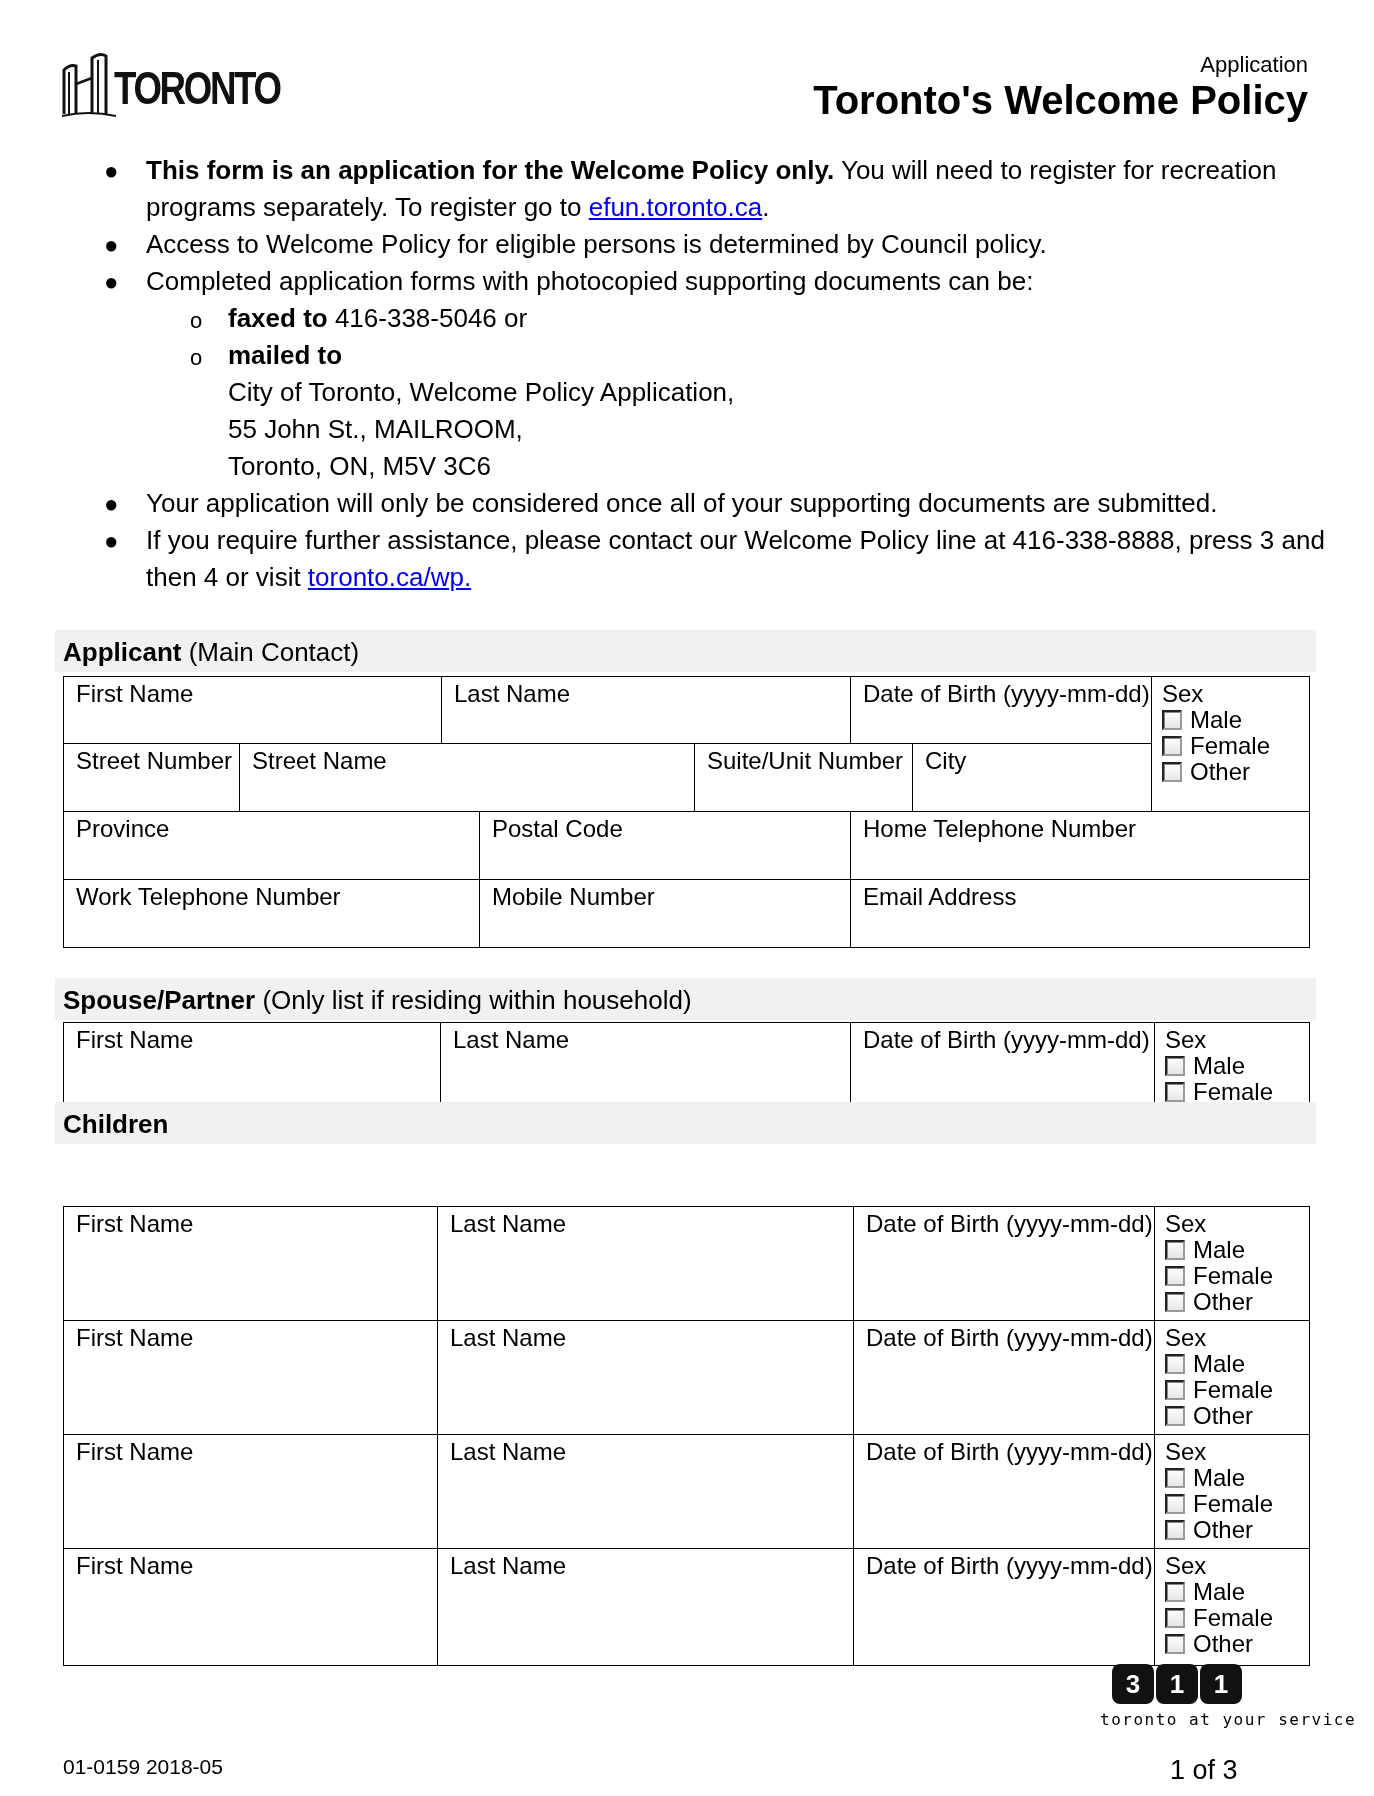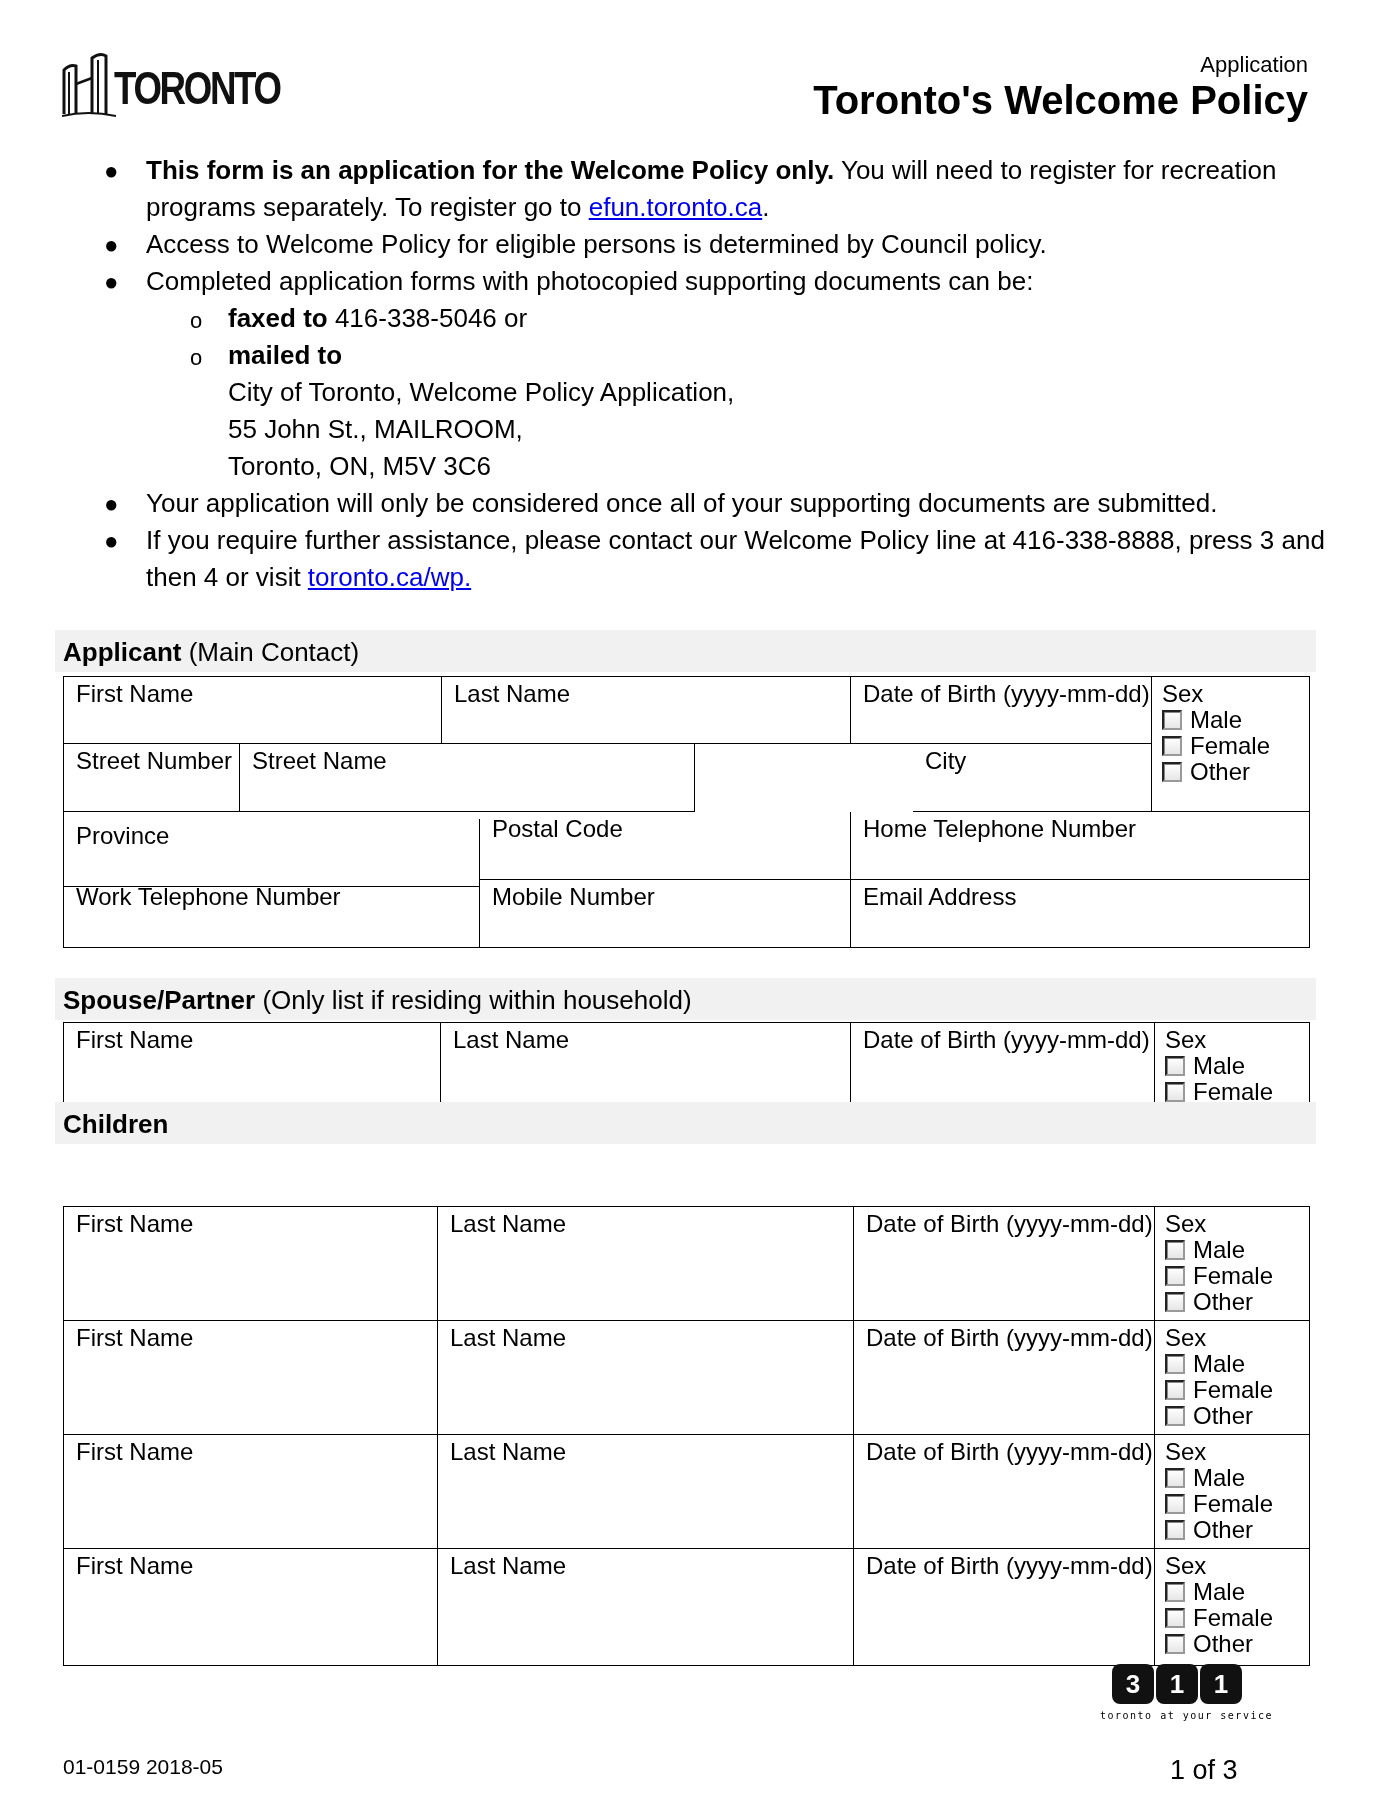--- a/index.html
+++ b/index.html
@@ -39,21 +39,21 @@
   .sex-label { display: block; }
   .cb-row { display: flex; align-items: center; height: 26px; }
   .cb { width: 20px; height: 20px; border: 2px solid #222; border-right-color: #999; border-bottom-color: #999; background: linear-gradient(#fff, #e6e6e6); margin-right: 8px; box-shadow: inset 1px 1px 0 #888; }
 
   
   .footer-left { left: 63px; top: 1755px; font-size: 21px; }
   .footer-right { left: 1170px; top: 1755px; font-size: 27px; }
   .logo311 { left: 1112px; top: 1664px; width: 150px; }
   .k311 { display: inline-block; width: 42px; height: 40px; background: #111; border-radius: 8px; color: #fff; font-weight: bold; font-size: 26px; line-height: 40px; text-align: center; margin-right: 2px; position: relative; }
   .k311-row { display: flex; }
-  .tag311 { font-family: "DejaVu Sans Mono", monospace; font-size: 10px; letter-spacing: 1.5px; margin-top: 6px; margin-left: -12px; white-space: nowrap; text-align: center; }
+  .tag311 { font-family: "DejaVu Sans Mono", monospace; font-size: 16px; letter-spacing: 1.5px; margin-top: 6px; margin-left: -12px; white-space: nowrap; text-align: center; }
 </style>
 </head>
 <body>
 
 <div class="abs logo">
   <svg width="54" height="68" viewBox="0 0 54 68">
     <path d="M2 64 L2 20 Q8 14 14 16 L14 64" fill="none" stroke="#111" stroke-width="3"></path>
     <path d="M7 64 L7 22" stroke="#111" stroke-width="2"></path>
     <path d="M14 34 L30 28" stroke="#111" stroke-width="2.5"></path>
     <path d="M30 64 L30 8 Q38 2 44 6 L44 64" fill="none" stroke="#111" stroke-width="3"></path>
@@ -120,22 +120,23 @@
         <span class="cb"></span>
         <span>Female</span>
       </div>
     <div class="cb-row">
         <span class="cb"></span>
         <span>Other</span>
       </div>
   </div>
   <div class="cell" style="left:0; top:67px; width:176px; height:68px;"><span>Street Number</span></div>
   <div class="cell" style="left:176px; top:67px; width:455px; height:68px;"><span>Street Name</span></div>
+  <div class="cell" style="left:631px; top:67px; width:218px; height:68px;"><span>Suite/Unit Number</span></div>
   <div class="cell" style="left:849px; top:67px; width:239px; height:68px;"><span>City</span></div>
-  <div class="cell" style="left:0; top:142px; width:416px; height:68px;"><span>Province</span></div>
+  <div class="cell" style="left:0; top:135px; width:416px; height:68px;"><span>Province</span></div>
   <div class="cell" style="left:416px; top:135px; width:371px; height:68px;"><span>Postal Code</span></div>
   <div class="cell nr" style="left:787px; top:135px; width:458px; height:68px;"><span>Home Telephone Number</span></div>
   <div class="cell nb" style="left:0; top:203px; width:416px; height:67px;"><span>Work Telephone Number</span></div>
   <div class="cell nb" style="left:416px; top:203px; width:371px; height:67px;"><span>Mobile Number</span></div>
   <div class="cell nr nb" style="left:787px; top:203px; width:458px; height:67px;"><span>Email Address</span></div>
 </div>
 
 <div class="abs sec-head" style="top:978px;">
   <span class="b">Spouse/Partner</span><span> (Only list if residing within household)</span>
 </div>

